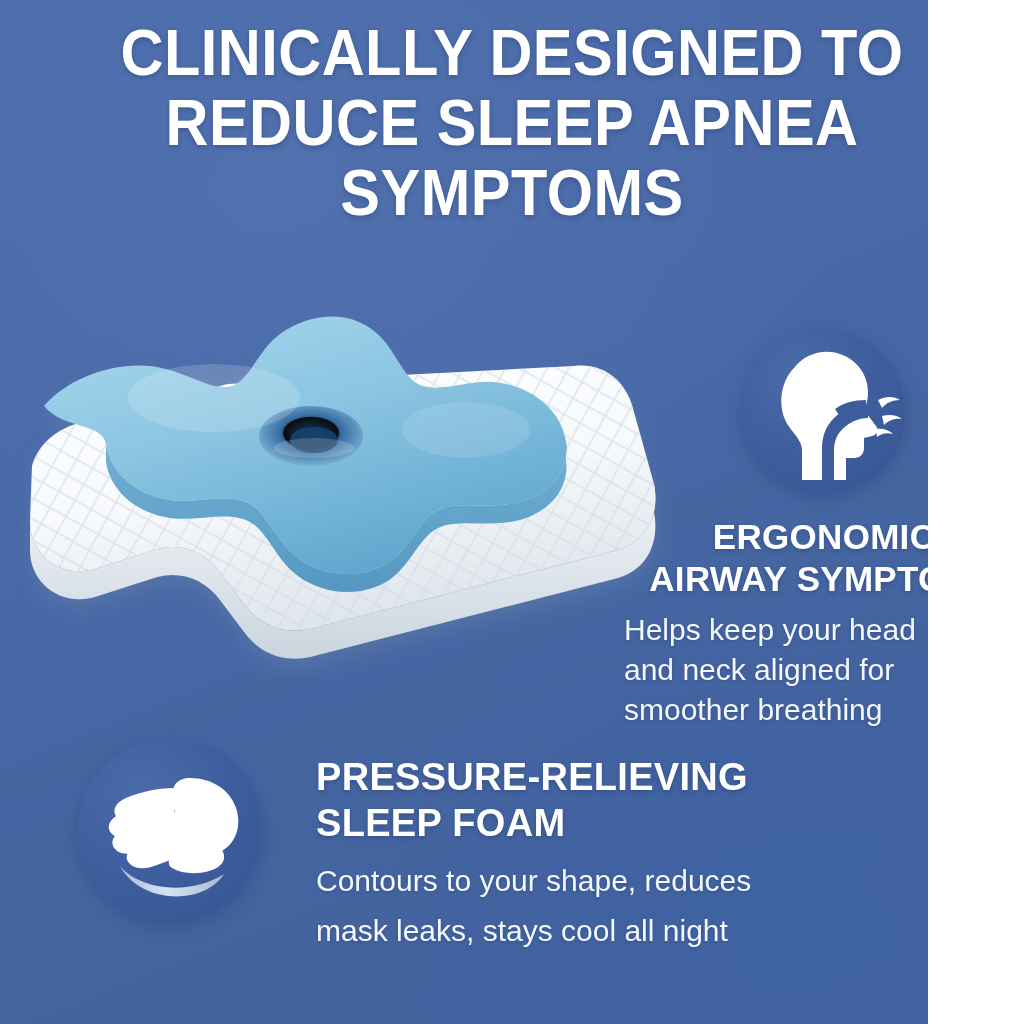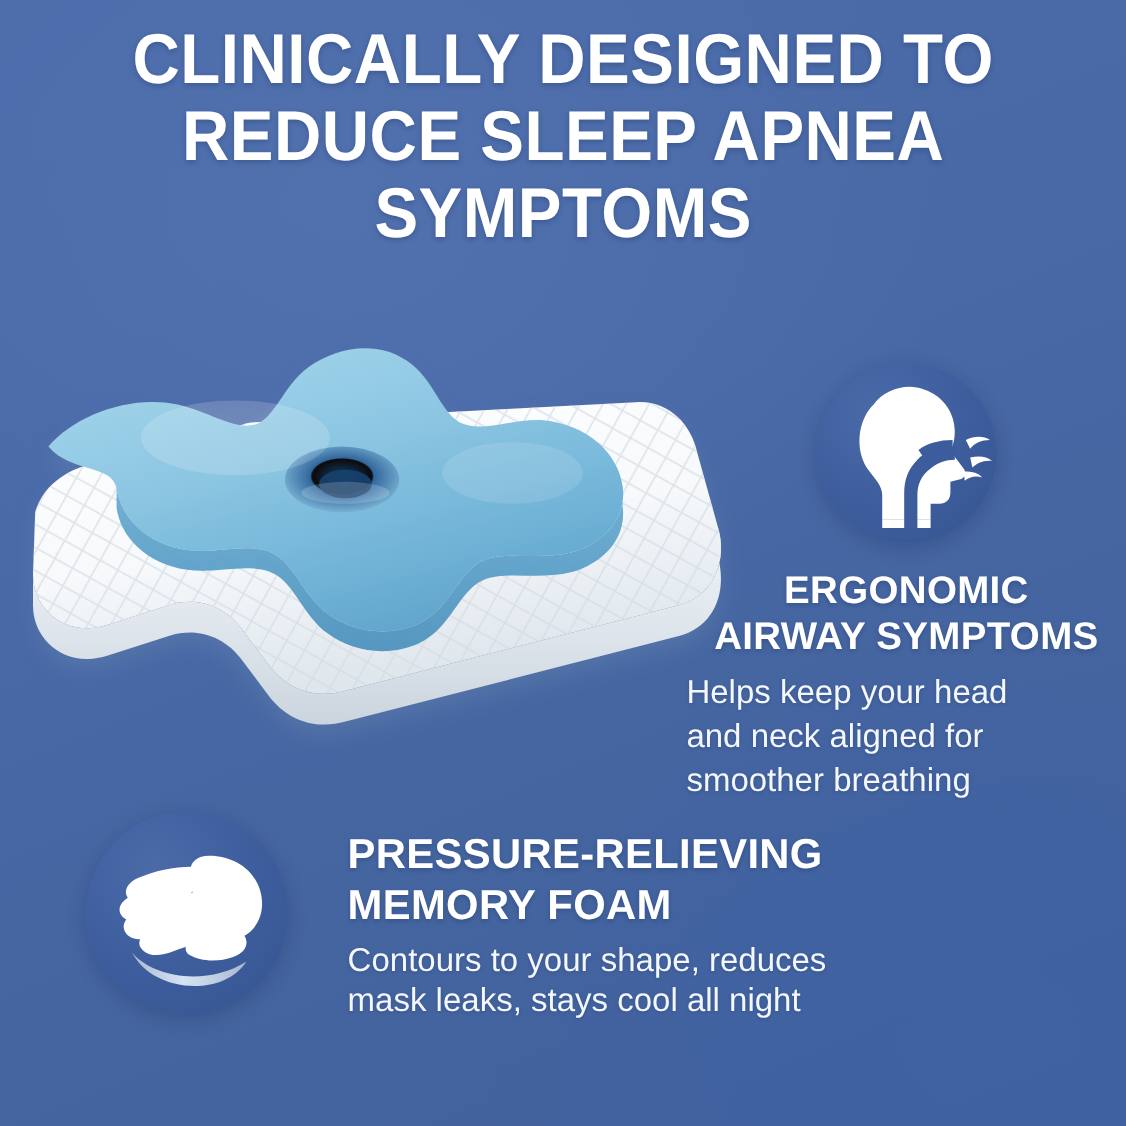--- a/index.html
+++ b/index.html
@@ -6,21 +6,21 @@
   * { margin:0; padding:0; box-sizing:border-box; }
 
   html, body {
     width:1024px; height:1024px;
     overflow:hidden;
     font-family:"Liberation Sans", sans-serif;
   }
 
   #poster {
     position:relative;
-    width:1024px; height:1024px;
+    width:928px; height:1024px;
     background:
       radial-gradient(ellipse 900px 700px at 30% 18%, #5070AE 0%, rgba(80,112,174,0) 62%),
       radial-gradient(ellipse 780px 620px at 88% 92%, #3F62A3 0%, rgba(63,98,163,0) 60%),
       linear-gradient(158deg, #4B6BAA 0%, #4868A6 42%, #44649F 72%, #41609C 100%);
     overflow:hidden;
   }
 
   
   #headline {
     position:absolute;
@@ -89,21 +89,21 @@
   #foam-icon {
     position:absolute; left:0; top:6px;
     width:184px; height:184px;
   }
   #foam-text { margin-left:238px; padding-top:22px; }
   #feature-foam .feature-title {
     text-align:left; font-size:38px; line-height:46px;
   }
   #feature-foam .feature-desc {
     margin-top:10px; text-align:left;
-    font-size:30px; line-height:36px;
+    font-size:30px; line-height:50px;
   }
 </style>
 </head>
 <body>
 
 <div id="poster">
 
   <h1 id="headline">CLINICALLY DESIGNED TO
 REDUCE SLEEP APNEA
 SYMPTOMS</h1>
@@ -309,20 +309,20 @@
         <path d="M104 112 C118 114 132 114 142 110 C150 118 146 128 134 132 C120 137 104 136 94 130 C88 126 90 116 104 112 Z" fill="#FFFFFF"></path>
 
         <path d="M42 128
                  C62 152 112 158 146 136
                  C126 168 62 166 42 128 Z" fill="url(#crescentGrad)"></path>
       </svg>
     </div>
 
     <div id="foam-text">
       <h2 class="feature-title">PRESSURE-RELIEVING
-MEMORY FOAM</h2>
+SLEEP FOAM</h2>
 
       <p class="feature-desc">Contours to your shape, reduces
 mask leaks, stays cool all night</p>
     </div>
   </section>
 
 </div>
 
 </body></html>

